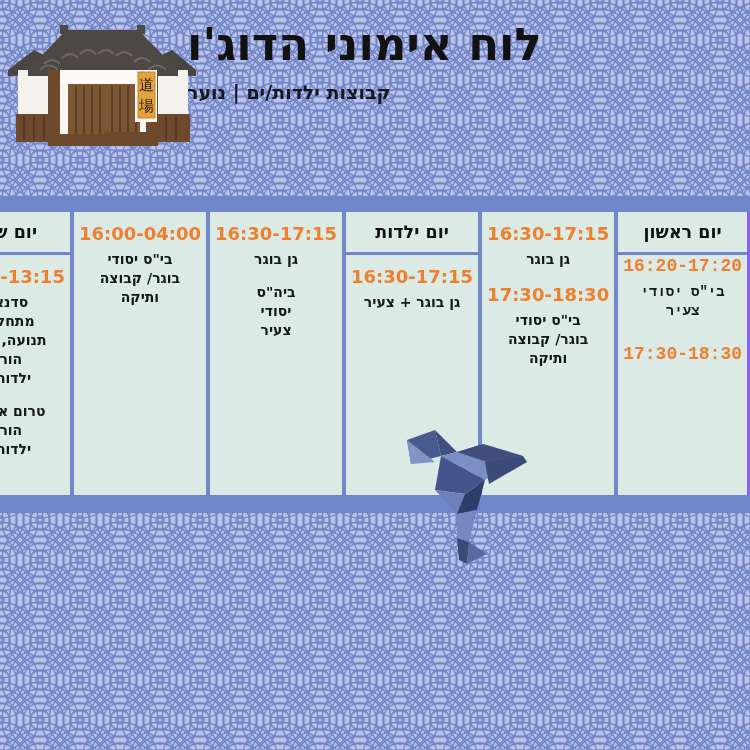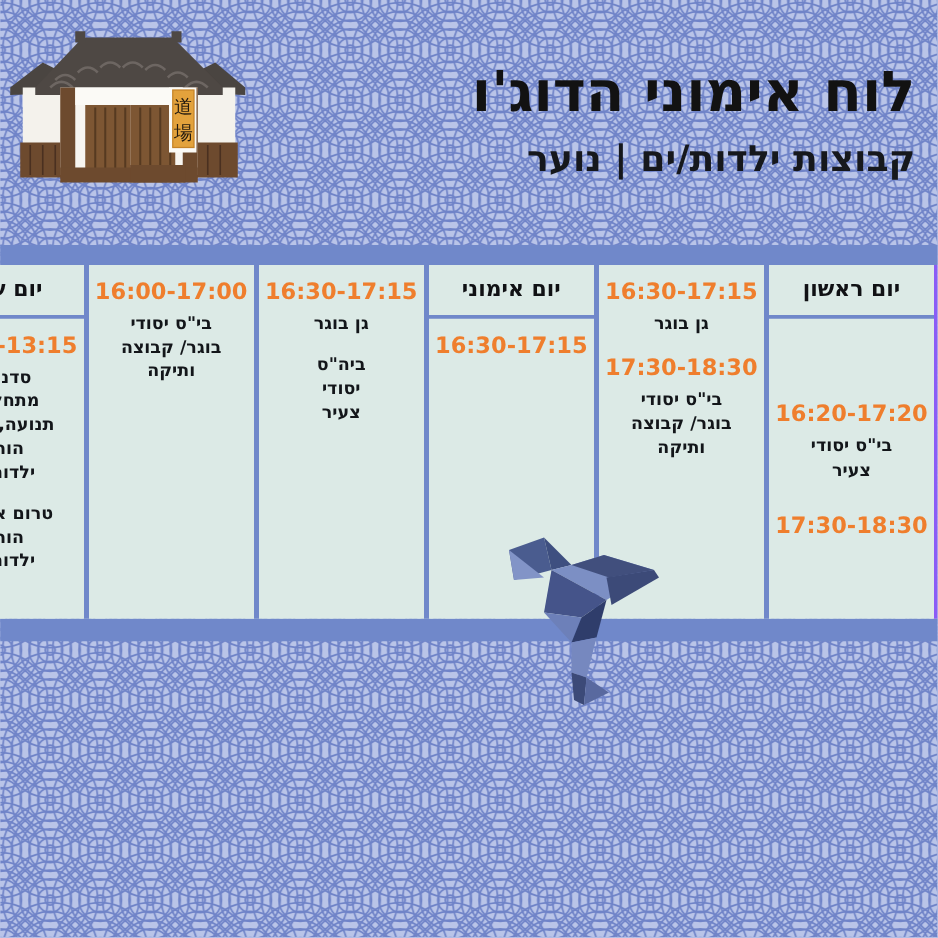--- a/index.html
+++ b/index.html
@@ -32,37 +32,36 @@
     width: 750px;
     height: 200px;
     z-index: 2;
   }
 
   #title-block {
     position: absolute;
     top: 18px;
     right: 18px;
     width: 545px;
-    text-align: right;
+    text-align: left;
     z-index: 3;
-    margin-top: 29px;
   }
 
   #page-title {
     font-size: 45px;
     font-weight: bold;
     color: #121212;
     line-height: 1.18;
     letter-spacing: 0px;
     direction: rtl;
   }
 
   #page-subtitle {
     margin-top: 10px;
-    font-size: 29px;
+    font-size: 19px;
     font-weight: bold;
     color: #16181c;
     direction: rtl;
   }
 
   
   #dojo-illustration {
     position: absolute;
     top: 14px;
     left: 4px;
@@ -141,21 +140,21 @@
   .slot-desc {
     font-size: 14px;
     font-weight: bold;
     color: #13161a;
     line-height: 1.36;
   }
 
   .slot-spacer { height: 10px; }
 
   
-  .col-sunday  .day-body { justify-content: center; padding-top: 17px; }
+  .col-sunday  .day-body { justify-content: flex-start; padding-top: 0; font-family: Liberation Mono, monospace; }
   .col-sunday  .slot-gap { height: 18px; }
 
   
   #origami-bird {
     position: absolute;
     left: 405px;
     top: 418px;
     width: 125px;
     height: 152px;
     z-index: 5;
@@ -310,43 +309,44 @@
           <div class="slot-desc">גן בוגר</div>
         </div>
         <div class="slot-gap slot-spacer"></div>
         <div class="slot">
           <div class="slot-time">17:30-18:30</div>
           <div class="slot-desc">בי"ס יסודי<br>בוגר/ קבוצה<br>ותיקה</div>
         </div>
       </div>
     </div>
     <div class="day-column col-tuesday">
-      <div class="day-header">יום אימוני</div>
+      <div class="day-header">יום ילדות</div>
       <div class="day-body">
         <div class="slot">
           <div class="slot-time">16:30-17:15</div>
+          <div class="slot-desc">גן בוגר + צעיר</div>
         </div>
       </div>
     </div>
     <div class="day-column col-wednesday">
       <div class="day-body">
         <div class="slot">
           <div class="slot-time">16:30-17:15</div>
           <div class="slot-desc">גן בוגר</div>
         </div>
         <div class="slot-gap slot-spacer"></div>
         <div class="slot">
           <div class="slot-desc">ביה"ס<br>יסודי<br>צעיר</div>
         </div>
       </div>
     </div>
     <div class="day-column col-thursday">
       <div class="day-body">
         <div class="slot">
-          <div class="slot-time">16:00-17:00</div>
+          <div class="slot-time">16:00-04:00</div>
           <div class="slot-desc">בי"ס יסודי<br>בוגר/ קבוצה<br>ותיקה</div>
         </div>
       </div>
     </div>
     <div class="day-column col-friday">
       <div class="day-header">יום שישי</div>
       <div class="day-body">
         <div class="slot">
           <div class="slot-time">12:30-13:15</div>
           <div class="slot-desc">סדנאות<br>מתחלפות<br>תנועה, יצירה<br>הורים<br>ילדות.ים</div>

